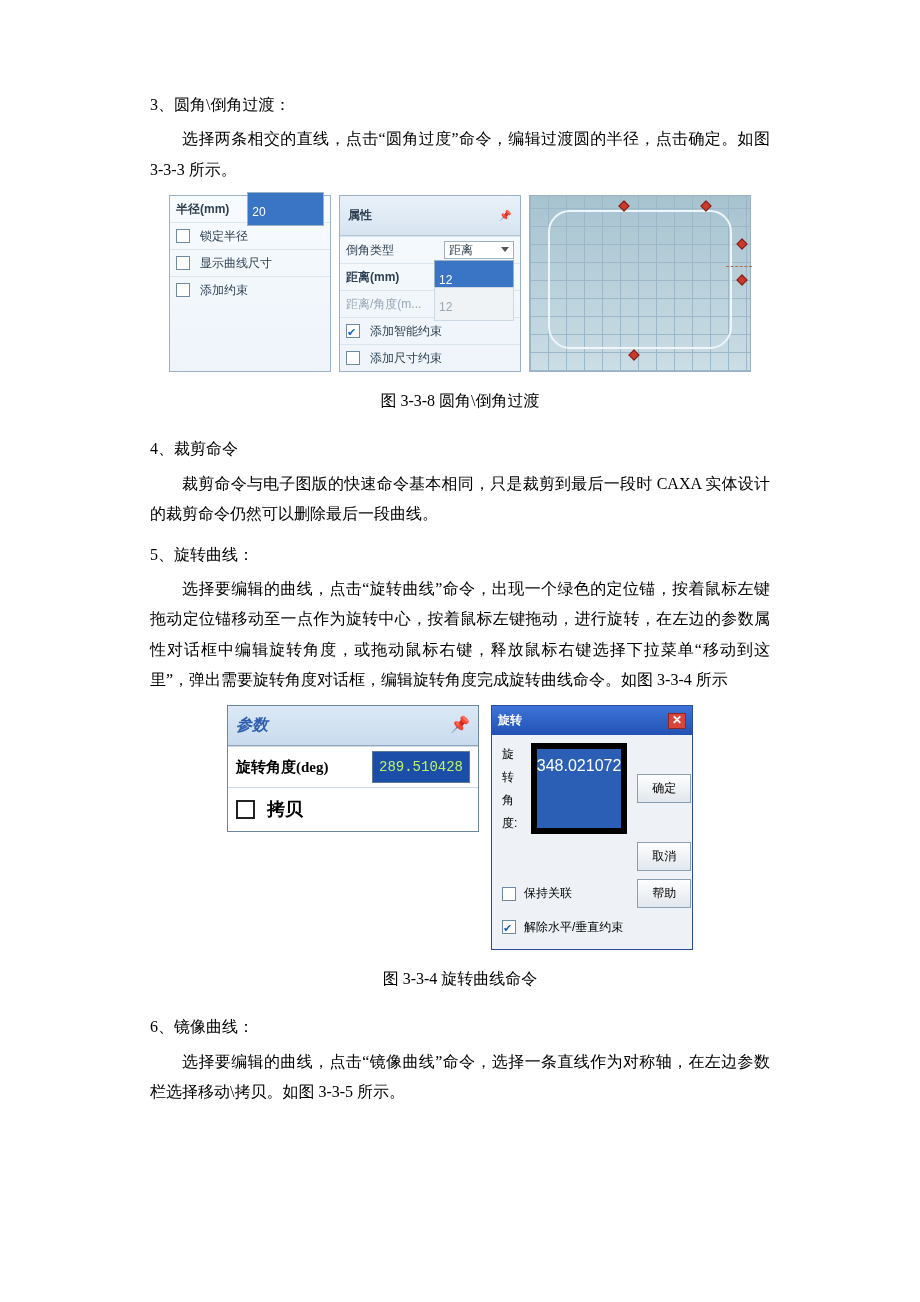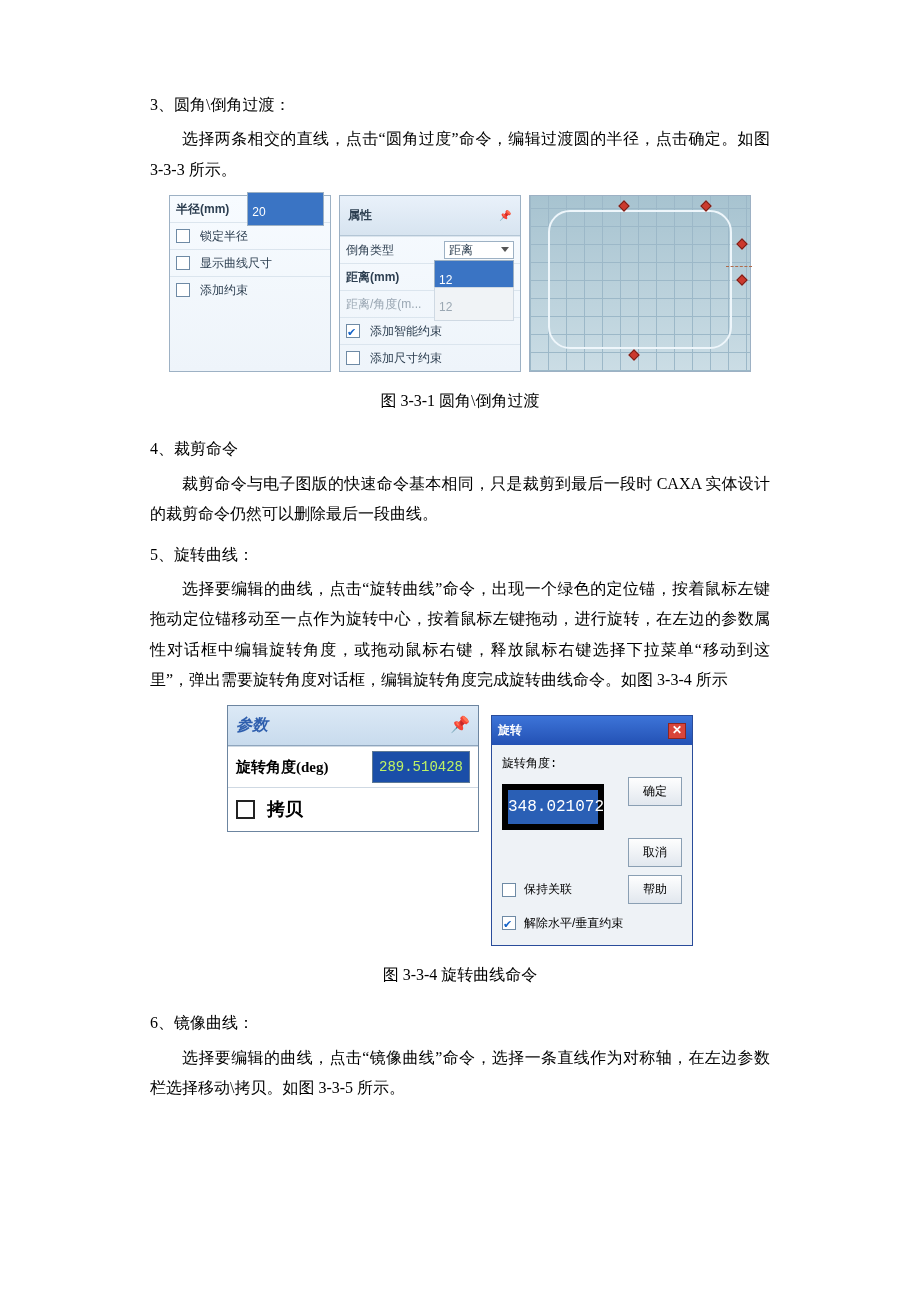--- a/index.html
+++ b/index.html
@@ -107,21 +107,20 @@
     font-family: "Courier New", monospace;
   }
   .param-panel .valsel { background:#1a4ea8; color:#bef264; }
   .bigchk { display:inline-block; width:15px; height:15px; border:2px solid #222; margin-right:6px; vertical-align:middle; }
 
   .rot-dialog {
     width: 200px;
     border: 1px solid #2a4c9a;
     font-family: "Microsoft YaHei", Arial, sans-serif;
     font-size: 12px;
-    margin-top: 10px;
   }
   .rot-dialog .titlebar {
     background: linear-gradient(#3d74d8, #2351b4);
     color:#fff; font-weight:bold;
     padding:3px 6px; display:flex; justify-content:space-between; align-items:center;
   }
   .closebtn {
     width:18px; height:16px; background:#d9453a; color:#fff;
     display:flex; align-items:center; justify-content:center; font-size:12px;
     border:1px solid #8e2520; box-sizing:border-box;
@@ -132,21 +131,21 @@
     align-items:center;
   }
   .rot-input {
     border:6px solid #000000; padding:2px 0; width:90px;
     background:#2a5fb5; color:#fff; font-size:16px;
   }
   .winbtn {
     border:1px solid #8a9fb3; background:linear-gradient(#fefefe,#e1e7ee);
     padding:2px 0; text-align:center; font-size:12px;
   }
-  .rot-left { display:flex; flex-direction:column; gap:8px;font-family:Liberation Mono, monospace; }
+  .rot-left { display:flex; flex-direction:row; gap:8px; }
   .rot-chkrow { display:flex; align-items:center; gap:4px; }
 </style>
 </head>
 <body>
 
 <div class="section-head">3、圆角\倒角过渡：</div>
 <div class="para">选择两条相交的直线，点击“圆角过度”命令，编辑过渡圆的半径，点击确定。如图 3-3-3 所示。</div>
 
 <div class="fig-row">
 
@@ -203,21 +202,21 @@
     <div class="rrect"></div>
     <div class="handle" style="top:6px; left:90px;"></div>
     <div class="handle" style="top:6px; right:40px;"></div>
     <div class="handle" style="top:44px; right:4px;"></div>
     <div class="handle" style="top:80px; right:4px;"></div>
     <div class="handle" style="bottom:12px; left:100px;"></div>
     <div class="dimline" style="top:70px; right:-2px; width:26px;"></div>
   </div>
 </div>
 
-<div class="caption">图 3-3-1 圆角\倒角过渡</div>
+<div class="caption">图 3-3-8 圆角\倒角过渡</div>
 
 <div class="section-head">4、裁剪命令</div>
 <div class="para">裁剪命令与电子图版的快速命令基本相同，只是裁剪到最后一段时 CAXA 实体设计的裁剪命令仍然可以删除最后一段曲线。</div>
 
 <div class="section-head">5、旋转曲线：</div>
 <div class="para">选择要编辑的曲线，点击“旋转曲线”命令，出现一个绿色的定位锚，按着鼠标左键拖动定位锚移动至一点作为旋转中心，按着鼠标左键拖动，进行旋转，在左边的参数属性对话框中编辑旋转角度，或拖动鼠标右键，释放鼠标右键选择下拉菜单“移动到这里”，弹出需要旋转角度对话框，编辑旋转角度完成旋转曲线命令。如图 3-3-4 所示</div>
 
 <div class="fig334-row">
 
   <div class="param-panel">

